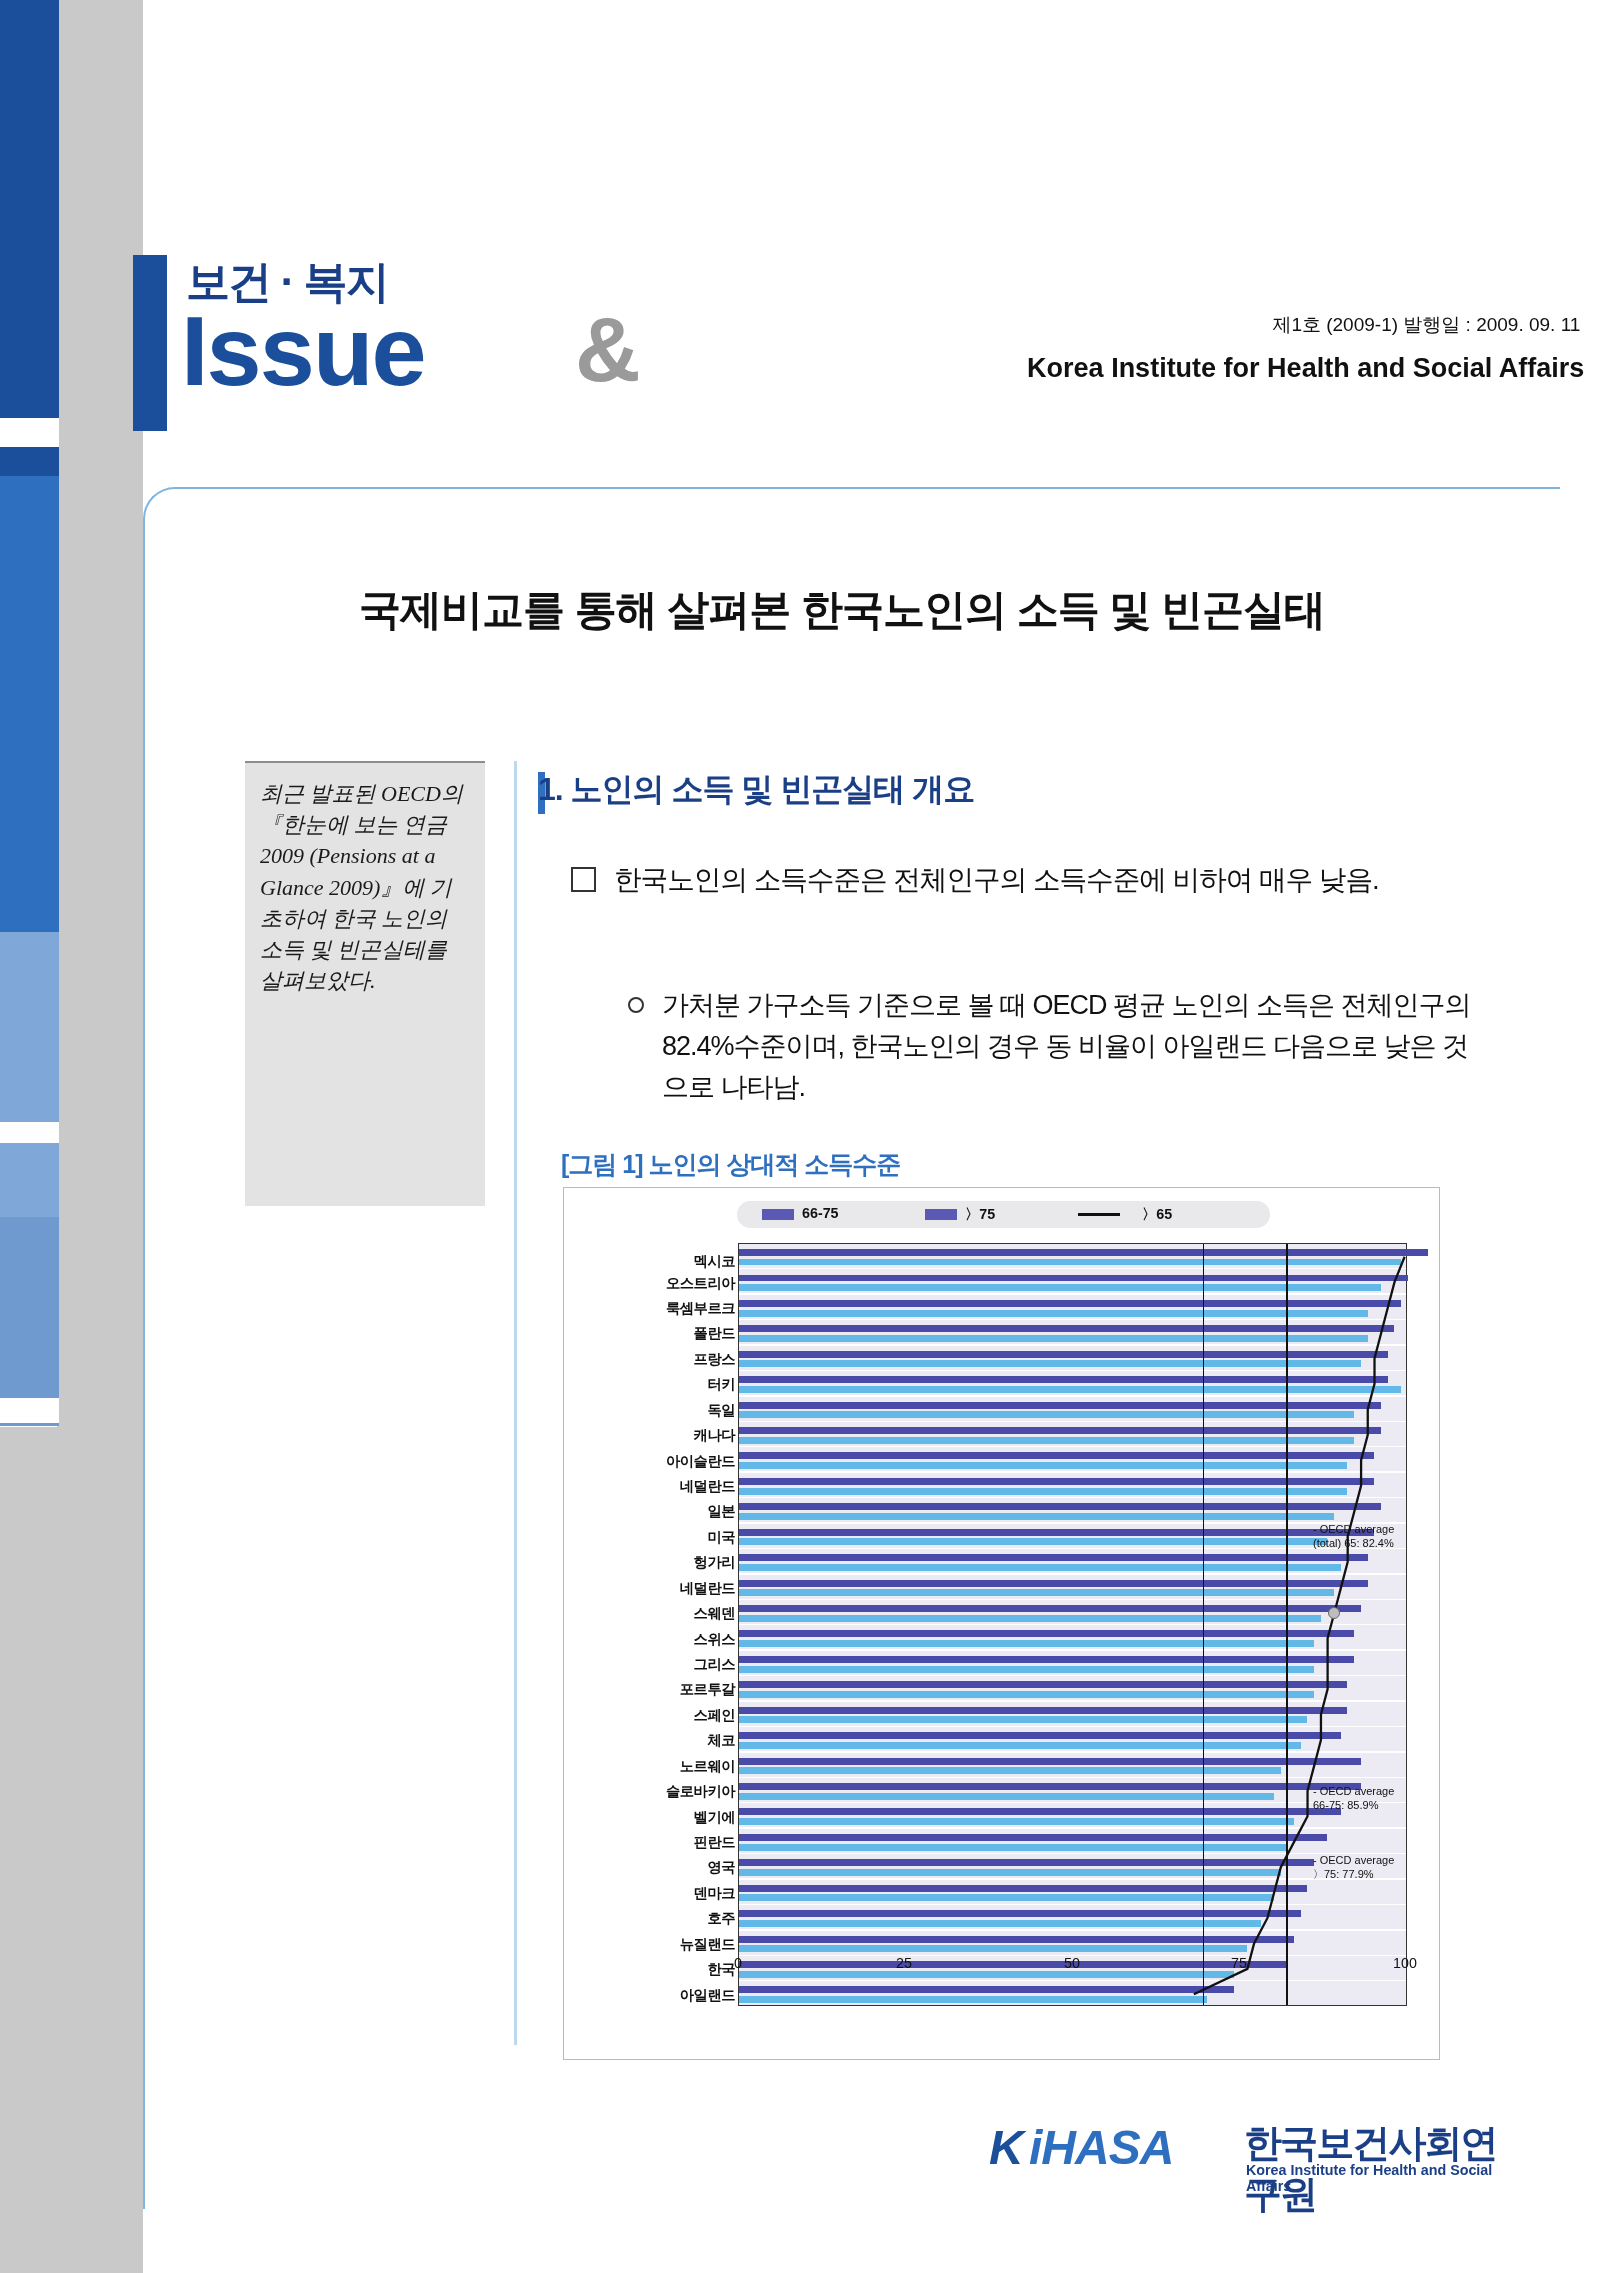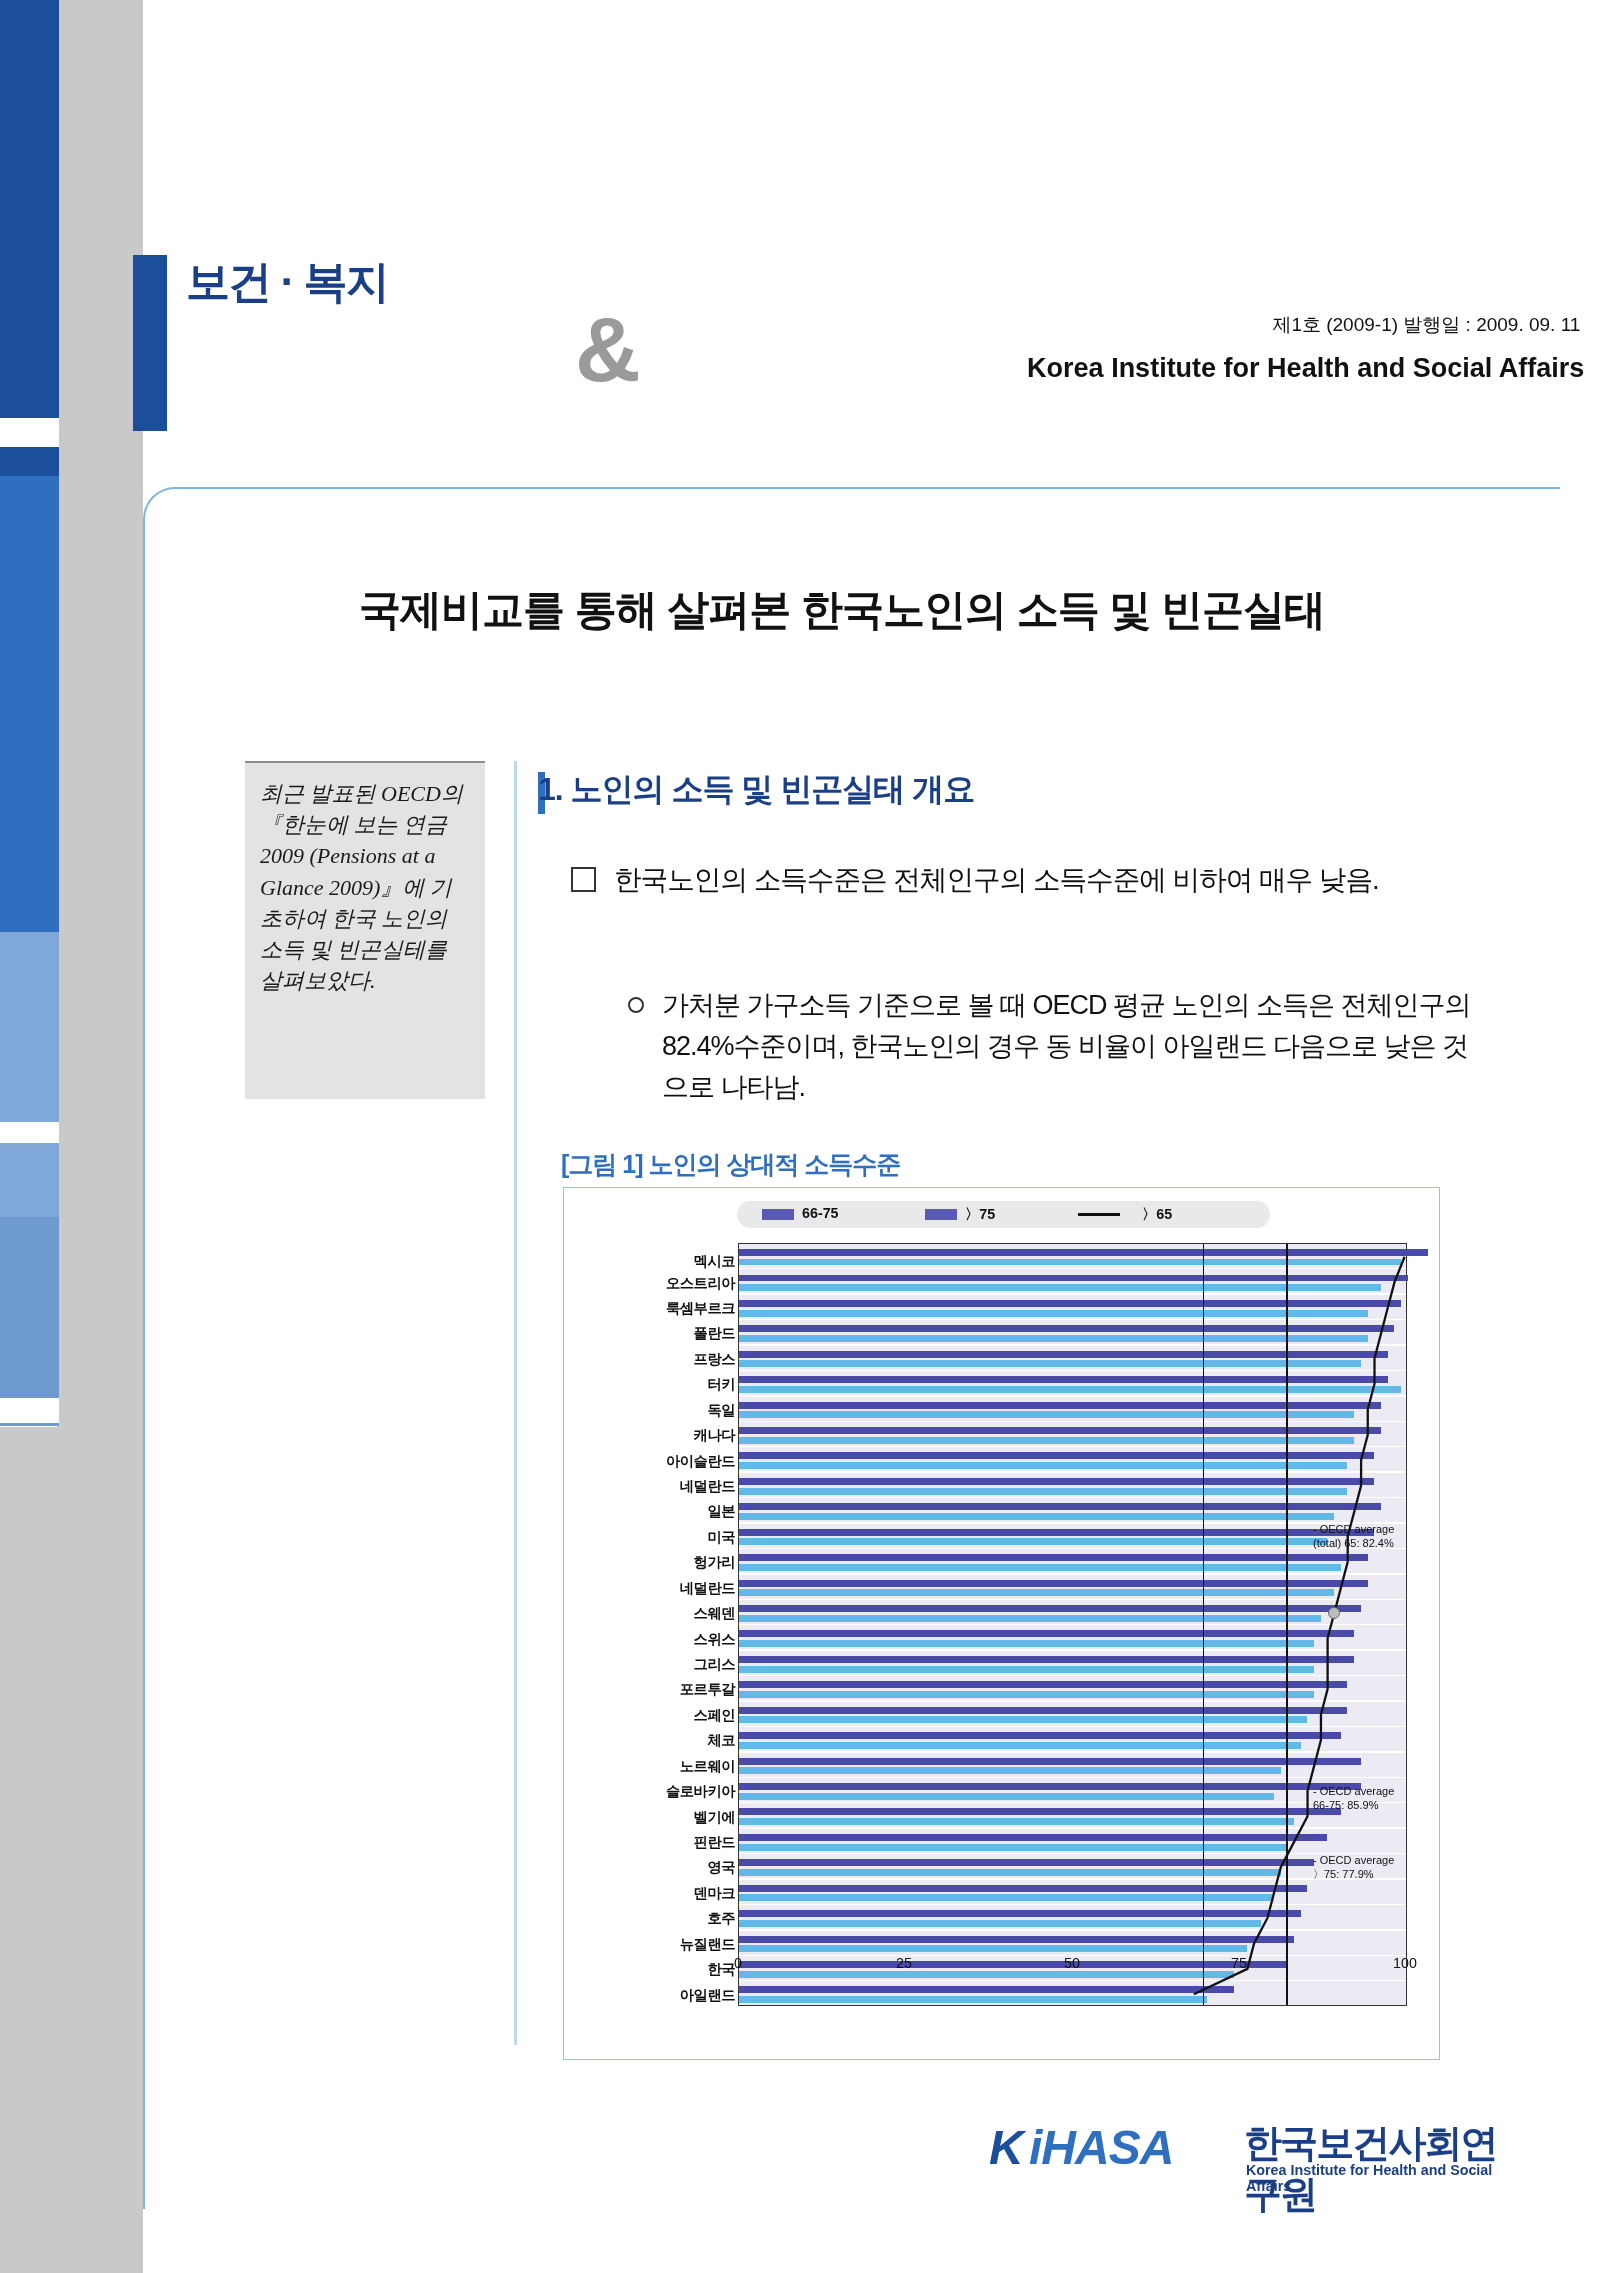--- a/index.html
+++ b/index.html
@@ -64,21 +64,21 @@
   
   .doc-title {
     position:absolute; left:143px; top:582px; width:1398px;
     text-align:center;
     font-size:42px; font-weight:bold; color:#111;
     letter-spacing:-1px;
   }
 
   
   .side-box {
-    position:absolute; left:245px; top:761px; width:240px; height:338px;
+    position:absolute; left:245px; top:761px; width:240px; height:445px;
     background:#e3e3e3;
     border-top:2.9px solid #8d8d8d;
   }
   .side-box-inner {
     padding:15px 13.3px 0 15px;
     font-family:"Liberation Serif", serif;
     font-size:22px; line-height:1.42; color:#1a1a1a;
     font-style:italic;
     white-space:pre-line;
   }
@@ -168,20 +168,21 @@
   <div class="rail-blue-d"></div>
   <div class="rail-blue-e"></div>
   <div class="rail-white-gap"></div>
   <div class="rail-white-gap3"></div>
   <div class="rail-white-gap2"></div>
 </div>
 
 <div class="masthead">
   <div class="mast-bar"></div>
   <div class="mast-kor">보건 · 복지</div>
+  <div class="mast-issue">Issue</div>
   <div class="mast-amp">&amp;</div>
   <div class="mast-issue-num">제1호 (2009-1) 발행일 : 2009. 09. 11</div>
   <div class="mast-en">Korea Institute for Health and Social Affairs</div>
 </div>
 
 <div class="content-frame"></div>
 <div class="frame-mask"></div>
 
 <div class="doc-title">국제비교를 통해 살펴본 한국노인의 소득 및 빈곤실태</div>
 

